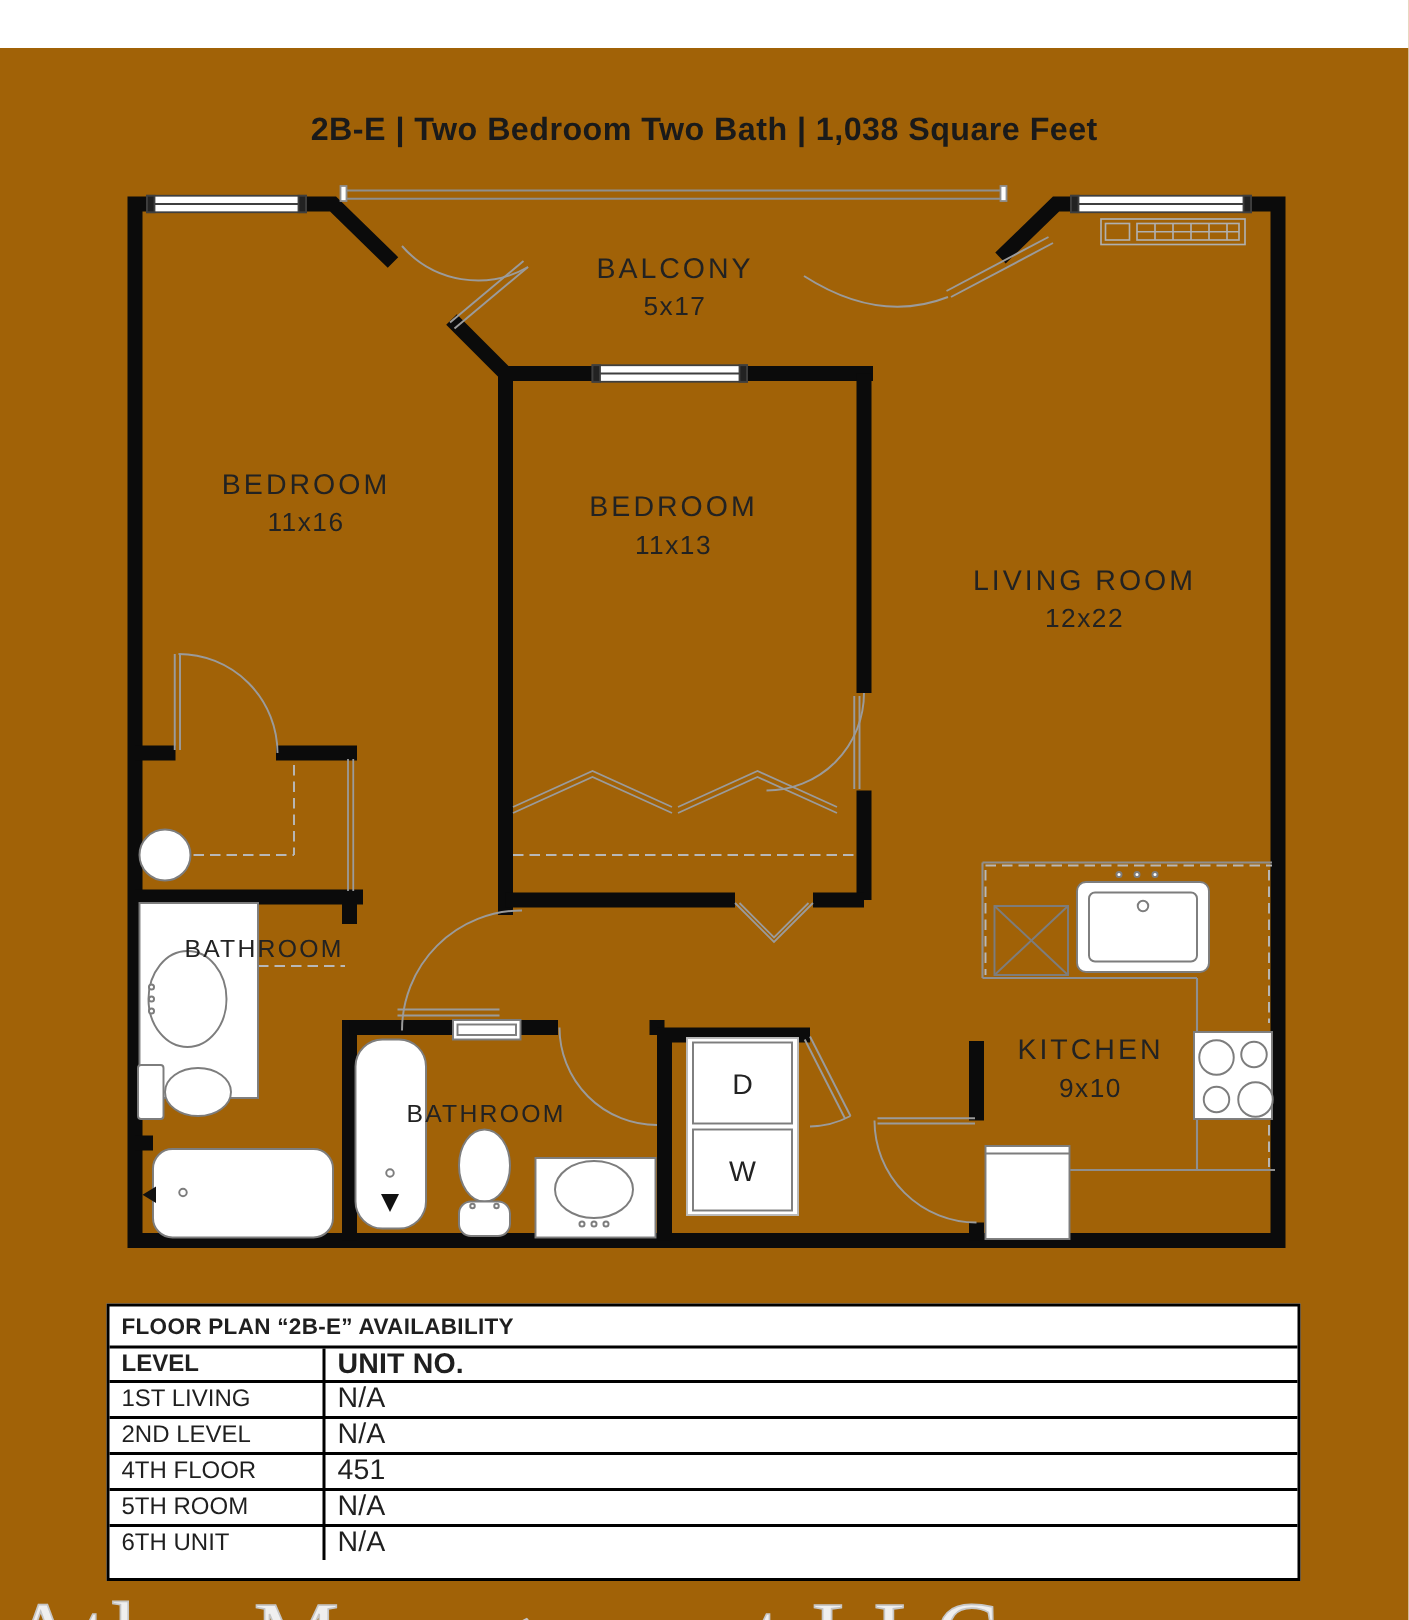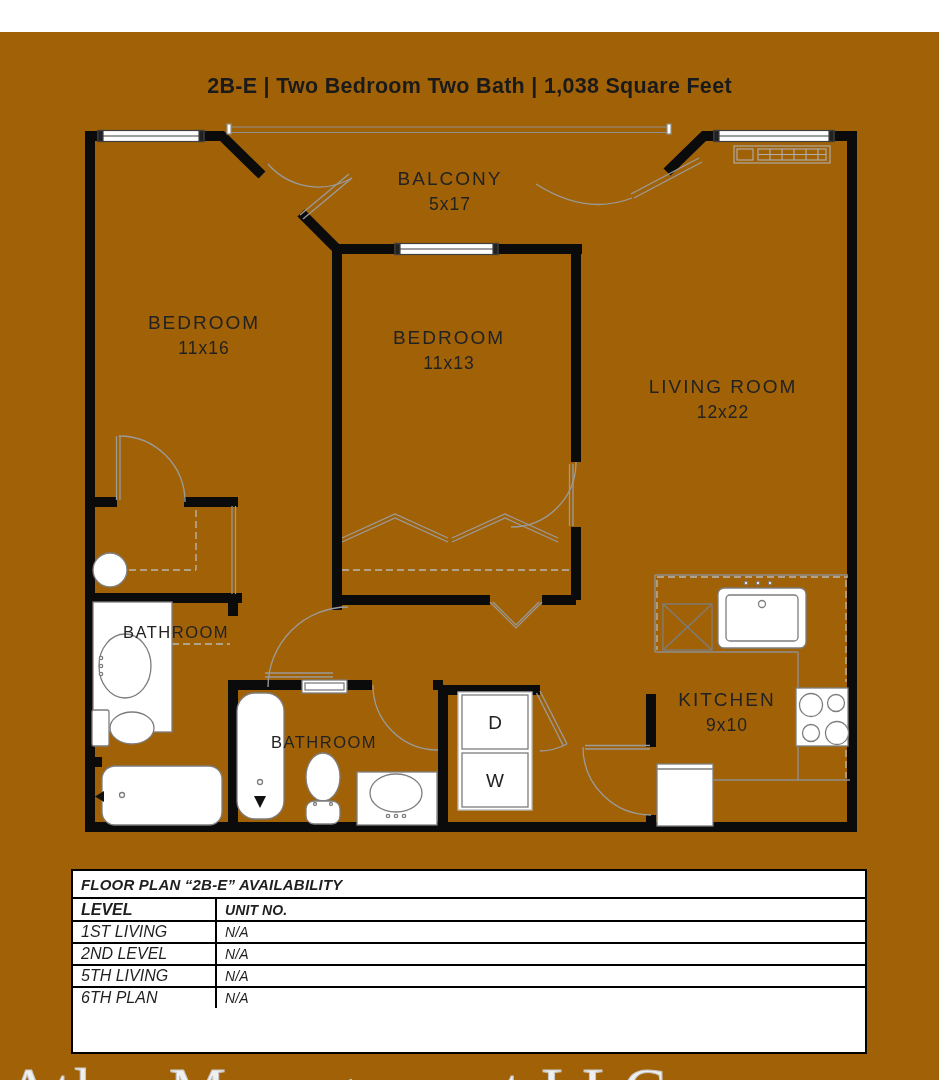--- a/index.html
+++ b/index.html
@@ -9,24 +9,24 @@
   #title{position:absolute;left:0;top:42px;width:939px;text-align:center;
          font-size:21.5px;font-weight:700;letter-spacing:.3px;color:#1a1a1a;}
   
   #plan{position:absolute;left:0;top:0;}
   .room-label{font-family:"Liberation Sans",sans-serif;font-size:19px;letter-spacing:2px;fill:#222;}
   .room-dims{font-family:"Liberation Sans",sans-serif;font-size:17.5px;letter-spacing:1px;fill:#222;}
   .bath-label{font-family:"Liberation Sans",sans-serif;font-size:16.5px;letter-spacing:1.5px;fill:#222;}
   .dw-label{font-family:"Liberation Sans",sans-serif;font-size:19px;fill:#222;}
   
   #avail{position:absolute;left:71px;top:837px;width:796px;height:185px;box-sizing:border-box;
-         border:2.5px solid #000;display:grid;grid-template-rows:26px 23px repeat(6,1fr);background:#fff;font-style:italic;}
+         border:2.5px solid #000;display:grid;grid-template-rows:26px 23px repeat(6,1fr);background:#fff;}
   .t-row{display:flex;border-top:2px solid #000;box-sizing:border-box;align-items:center;}
   .t-row:first-child{border-top:none;}
-  .t-cell{padding-left:8px;font-size:14px;letter-spacing:.1px;white-space:nowrap;overflow:hidden;}
+  .t-cell{padding-left:8px;font-size:19px;letter-spacing:.1px;white-space:nowrap;overflow:hidden;}
   .t-left{width:144px;flex:0 0 144px;align-self:stretch;display:flex;align-items:center;
           border-right:2px solid #000;box-sizing:border-box;padding-left:8px;}
   .t-head{font-weight:700;text-align:right;}
   .t-title{font-size:15px;font-weight:700;letter-spacing:.2px;}
   
   #watermark{position:absolute;left:6px;top:1022px;font-family:"Liberation Serif",serif;
              font-size:64px;letter-spacing:2px;color:#efefef;-webkit-text-stroke:1.1px #c6c6c6;
              white-space:nowrap;z-index:1;}
   #footnote{position:absolute;left:50%;top:1033px;transform:translateX(-50%);margin-left:16px;
             font-size:14.5px;font-style:italic;color:#1d1d1d;white-space:nowrap;z-index:2;}
@@ -256,24 +256,28 @@
     </div>
     <div class="t-row">
       <div class="t-left">1ST LIVING</div>
       <div class="t-cell">N/A</div>
     </div>
     <div class="t-row">
       <div class="t-left">2ND LEVEL</div>
       <div class="t-cell">N/A</div>
     </div>
     <div class="t-row">
-      <div class="t-left">5TH LIVING</div>
-      <div class="t-cell">N/A</div>
-    </div>
-    <div class="t-row">
-      <div class="t-left">6TH PLAN</div>
+      <div class="t-left">4TH FLOOR</div>
+      <div class="t-cell">451</div>
+    </div>
+    <div class="t-row">
+      <div class="t-left">5TH ROOM</div>
+      <div class="t-cell">N/A</div>
+    </div>
+    <div class="t-row">
+      <div class="t-left">6TH UNIT</div>
       <div class="t-cell">N/A</div>
     </div>
   </div>
 
   <div id="watermark">Atlas Management LLC</div>
 
 </div>
 
 </body></html>

